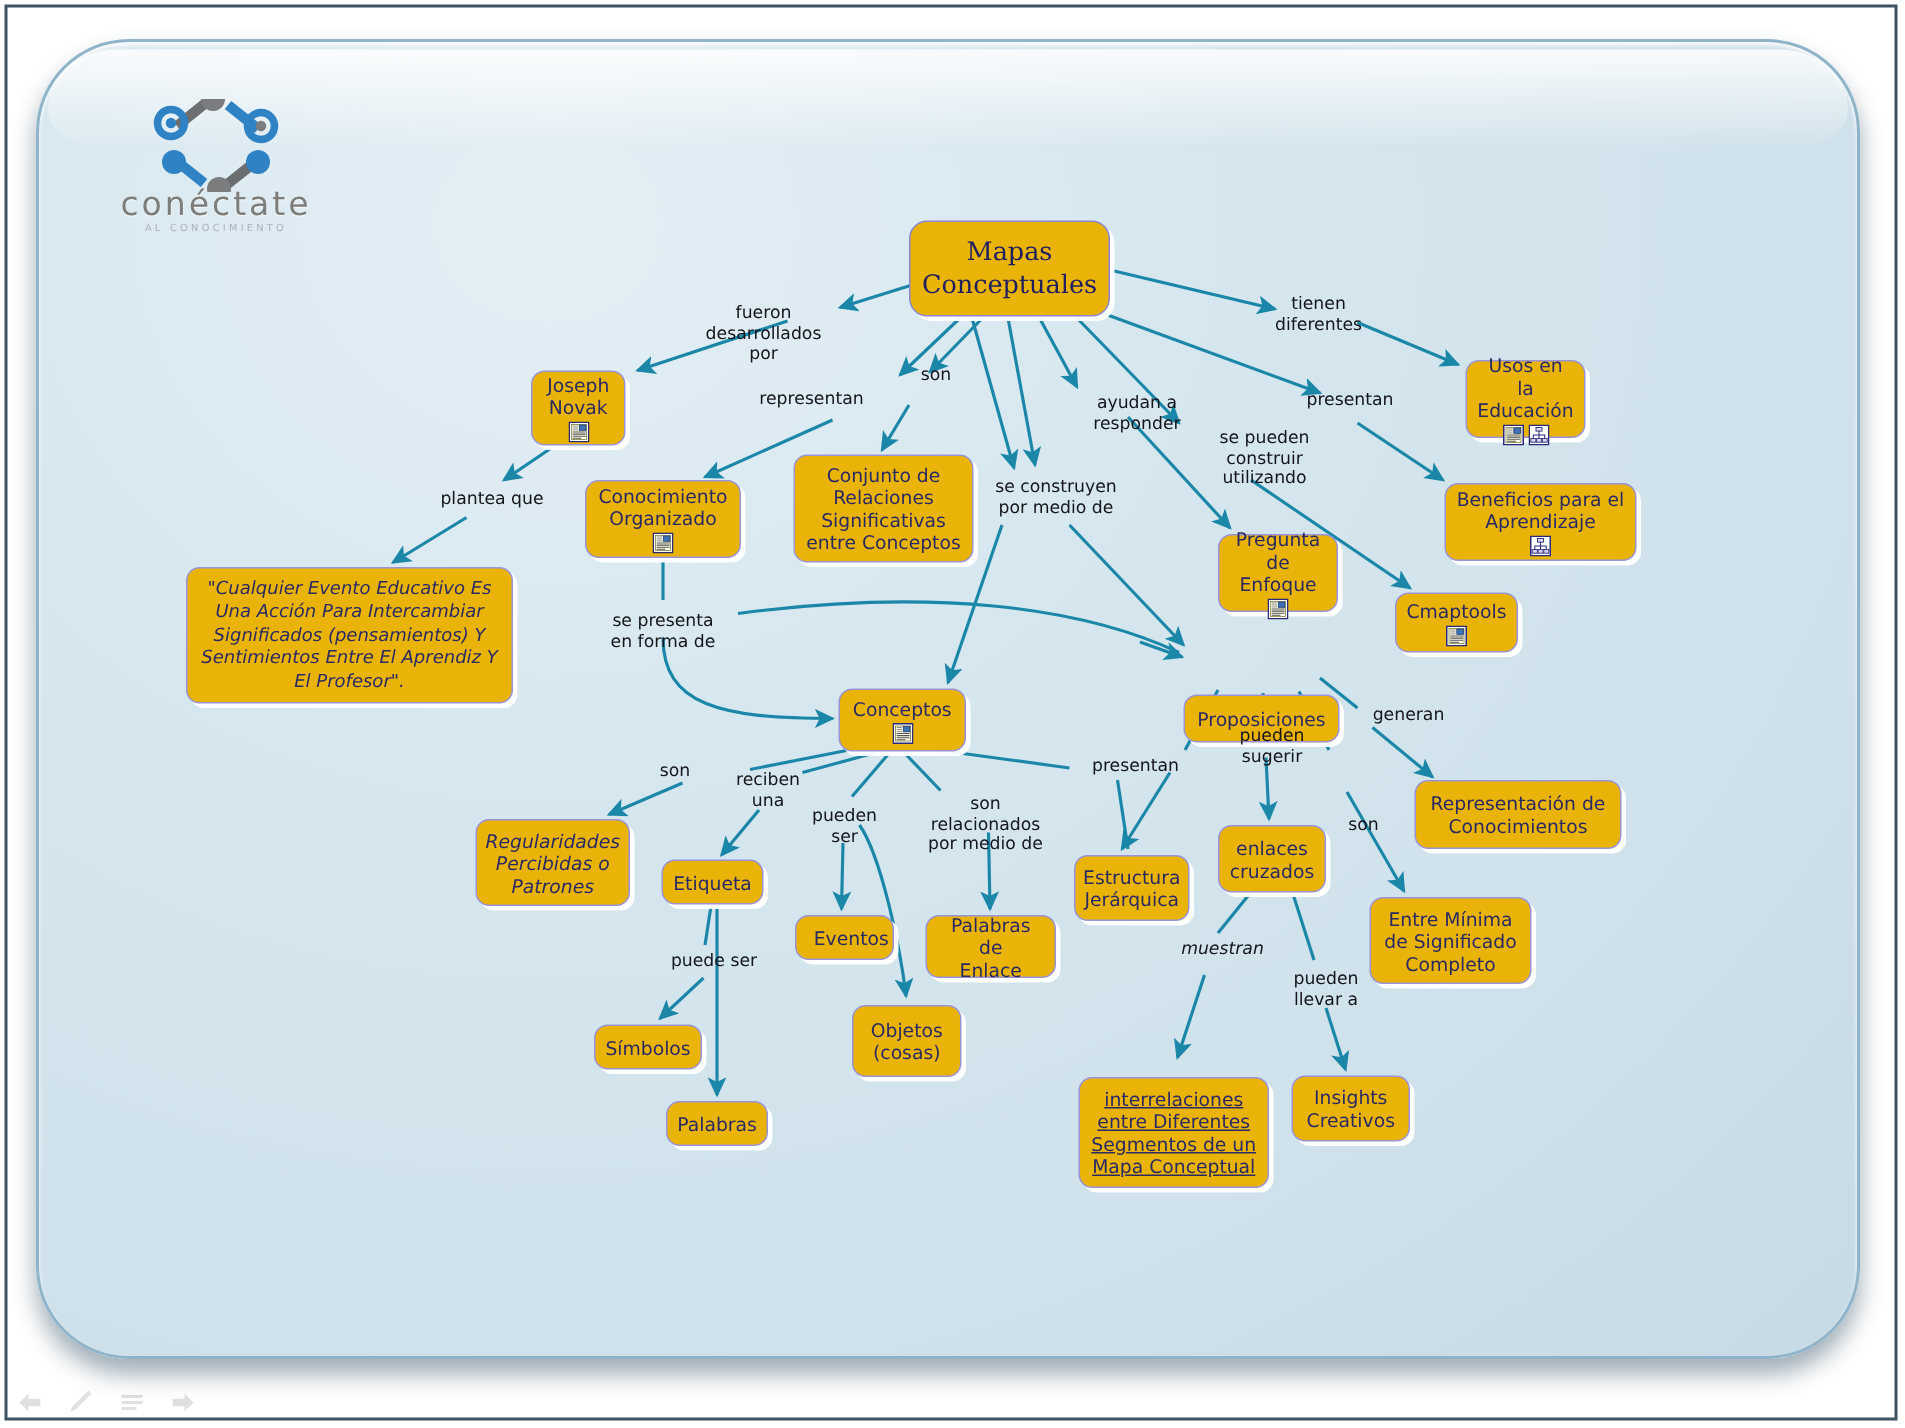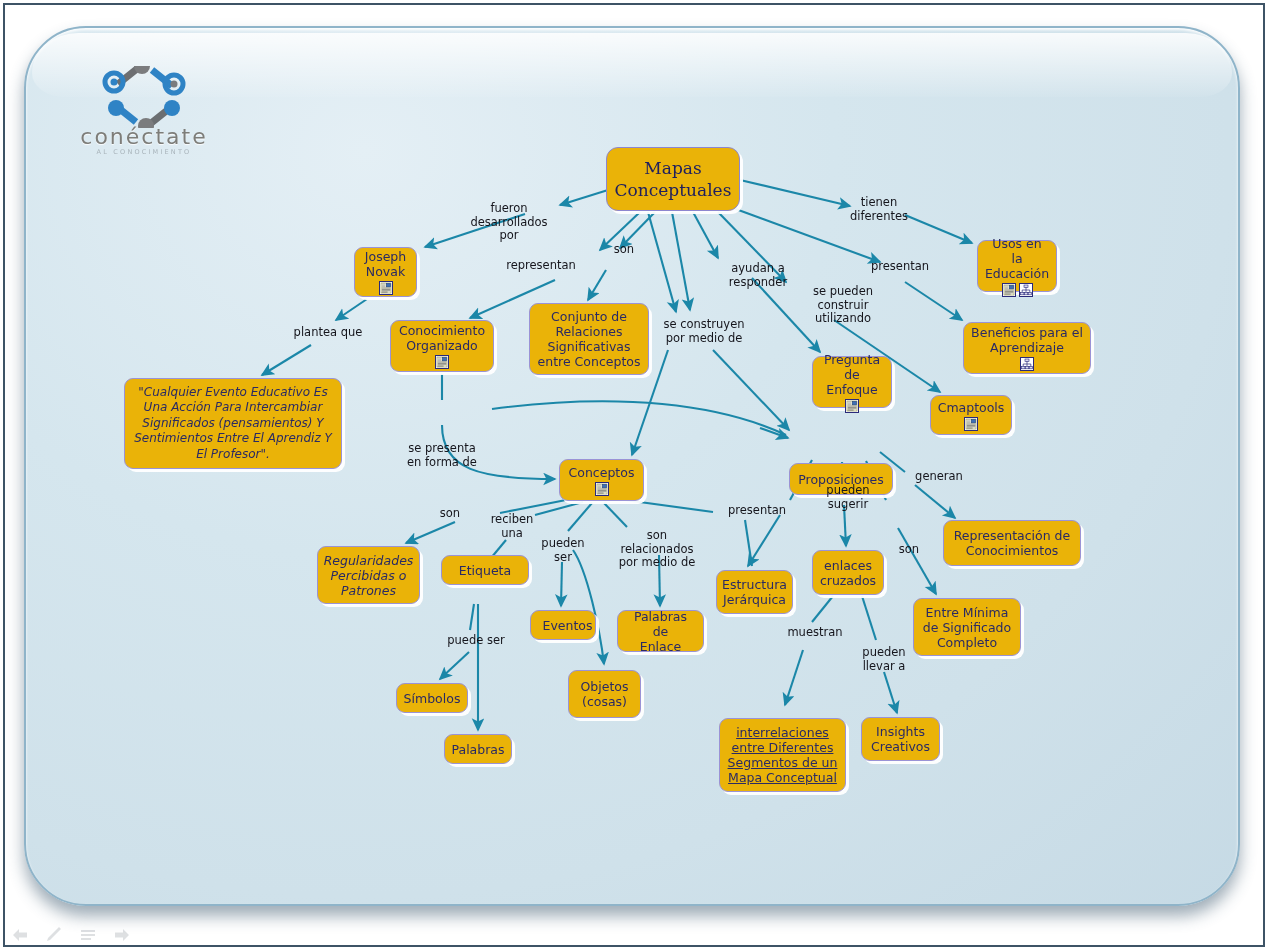--- a/index.html
+++ b/index.html
@@ -310,21 +310,21 @@
             <path d="M2.8,7 H11.4 M2.8,8.4 H11.4 M2.8,9.8 H11.4 M2.8,11.1 H8.6" stroke="#555" stroke-width="0.7"></path>
             <path d="M2.8,3 H6.4 M2.8,4.3 H6.4 M2.8,5.6 H6.4" stroke="#888" stroke-width="0.6"></path>
           </svg>
         </div>
       </div>
       <div class="node" style="left: 317px; top: 546px; width: 103px; height: 58px; font-style: italic;">
         <span class="lbl">Regularidades
 Percibidas o
 Patrones</span>
       </div>
-      <div class="node" style="left: 441px; top: 555px; width: 88px; height: 30px;">
+      <div class="node" style="left: 441px; top: 573px; width: 68px; height: 30px;">
         <span class="lbl">Etiqueta</span>
       </div>
       <div class="node" style="left: 530px; top: 610px; width: 66px; height: 30px; padding-left: 16px;">
         <span class="lbl">Eventos</span>
       </div>
       <div class="node" style="left: 617px; top: 610px; width: 87px; height: 42px;">
         <span class="lbl">Palabras de
 Enlace</span>
       </div>
       <div class="node" style="left: 716px; top: 570px; width: 77px; height: 44px;">
@@ -376,37 +376,37 @@
 diferentes</div>
       <div class="llabel" style="left: 858px; top: 260px; width: 84px;">presentan</div>
       <div class="llabel" style="left: 714px; top: 262px; width: 88px;">ayudan a
 responder</div>
       <div class="llabel" style="left: 801px; top: 285px; width: 84px;">se pueden
 construir
 utilizando</div>
       <div class="llabel" style="left: 655px; top: 318px; width: 98px;">se construyen
 por medio de</div>
       <div class="llabel" style="left: 284px; top: 326px; width: 88px;">plantea que</div>
-      <div class="llabel" style="left: 396px; top: 407px; width: 92px; margin-top: 35px;">se presenta
+      <div class="llabel" style="left: 396px; top: 407px; width: 92px;">se presenta
 en forma de</div>
       <div class="llabel" style="left: 906px; top: 470px; width: 66px;">generan</div>
       <div class="llabel" style="left: 720px; top: 504px; width: 74px;">presentan</div>
       <div class="llabel" style="left: 817px; top: 484px; width: 62px;">pueden
 sugerir</div>
       <div class="llabel" style="left: 891px; top: 543px; width: 36px;">son</div>
       <div class="llabel" style="left: 432px; top: 507px; width: 36px;">son</div>
       <div class="llabel" style="left: 483px; top: 513px; width: 58px;">reciben
 una</div>
       <div class="llabel" style="left: 536px; top: 537px; width: 54px;">pueden
 ser</div>
       <div class="llabel" style="left: 607px; top: 529px; width: 100px;">son
 relacionados
 por medio de</div>
       <div class="llabel" style="left: 440px; top: 634px; width: 72px;">puede ser</div>
-      <div class="llabel" style="left: 780px; top: 626px; width: 70px;">muestran</div>
+      <div class="llabel" style="left: 780px; top: 626px; width: 70px; font-style: italic;">muestran</div>
       <div class="llabel" style="left: 855px; top: 646px; width: 58px;">pueden
 llevar a</div>
     </div>
 
   <div class="toolbar">
     <svg class="tb-ico" viewBox="0 0 20 18">
       <path d="M9,3 L3,9 L9,15 L9,11.5 L17,11.5 L17,6.5 L9,6.5 Z" fill="#6b7480"></path>
     </svg>
     <svg class="tb-ico" viewBox="0 0 20 18">
       <path d="M3,15 L6,14 L17,3 L15,1 L4,12 Z" fill="#6b7480"></path>

